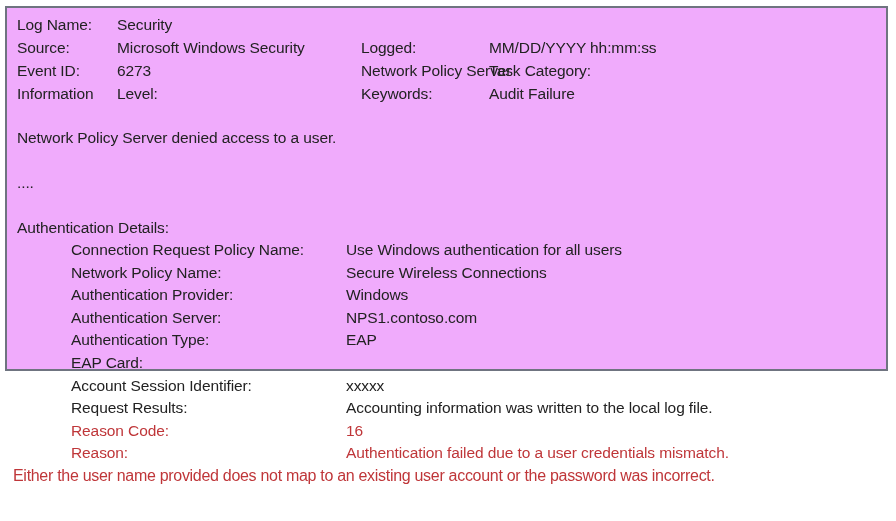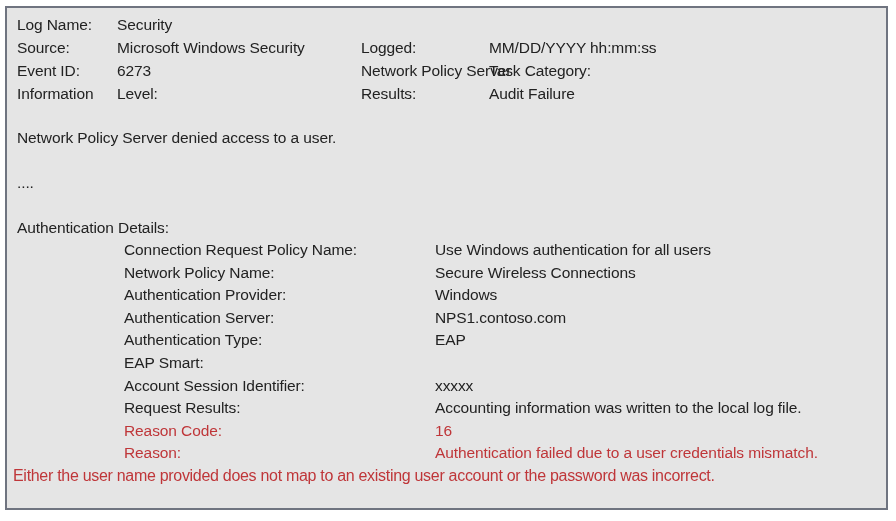--- a/index.html
+++ b/index.html
@@ -15,24 +15,24 @@
     height: 521px;
     font-family: "Liberation Sans", sans-serif;
     color: var(--text);
     overflow: hidden;
   }
   .frame {
     position: absolute;
     left: 5px;
     top: 6px;
     width: 883px;
-    height: 504px;
+    height: 365px;
     border: 2.5px solid var(--border);
     box-sizing: border-box;
-    background: #e5e5e5;
+    background: #f0abfc;
   }
   .content {
     padding: 5px 10px 0 10px;
     letter-spacing: -0.1px;
   }
   
   .hdr {
     display: grid;
     grid-template-columns: 100px 244px 128px auto;
     line-height: 23px;
@@ -46,25 +46,25 @@
   }
   .gap21 { margin-top: 21px; }
   .gap22 { margin-top: 22px; }
   .details { font-size: 15.5px; }
   .drow {
     display: flex;
     line-height: 22.6px;
     white-space: nowrap;
   }
   .dlabel {
-    margin-left: 107px;
+    margin-left: 54px;
     width: 275px;
     flex: none;
   }
-  .dvalue { flex: 1; margin-left: 36px; }
+  .dvalue { flex: 1; }
   .red { color: var(--red); }
   .footer {
     color: var(--red);
     font-size: 16px;
     line-height: 22.6px;
     margin-left: -4px;
     white-space: nowrap;
     letter-spacing: -0.3px;
   }
 </style>
@@ -85,21 +85,21 @@
       <span>Logged:</span>
       <span>MM/DD/YYYY hh:mm:ss</span>
 
       <span>Event ID:</span>
       <span>6273</span>
       <span>Network Policy Server</span>
       <span>Task Category:</span>
 
       <span>Information</span>
       <span>Level:</span>
-      <span>Results:</span>
+      <span>Keywords:</span>
       <span>Audit Failure</span>
     </div>
 
     <div class="msg gap21">Network Policy Server denied access to a user.</div>
     <div class="msg gap22">....</div>
     <div class="msg gap22">Authentication Details:</div>
 
     <div class="details">
       <div class="drow">
         <span class="dlabel">Connection Request Policy Name:</span>
@@ -115,21 +115,21 @@
       </div>
       <div class="drow">
         <span class="dlabel">Authentication Server:</span>
         <span class="dvalue">NPS1.contoso.com</span>
       </div>
       <div class="drow">
         <span class="dlabel">Authentication Type:</span>
         <span class="dvalue">EAP</span>
       </div>
       <div class="drow">
-        <span class="dlabel">EAP Smart:</span>
+        <span class="dlabel">EAP Card:</span>
       </div>
       <div class="drow">
         <span class="dlabel">Account Session Identifier:</span>
         <span class="dvalue">xxxxx</span>
       </div>
       <div class="drow">
         <span class="dlabel">Request Results:</span>
         <span class="dvalue">Accounting information was written to the local log file.</span>
       </div>
       <div class="drow red">

